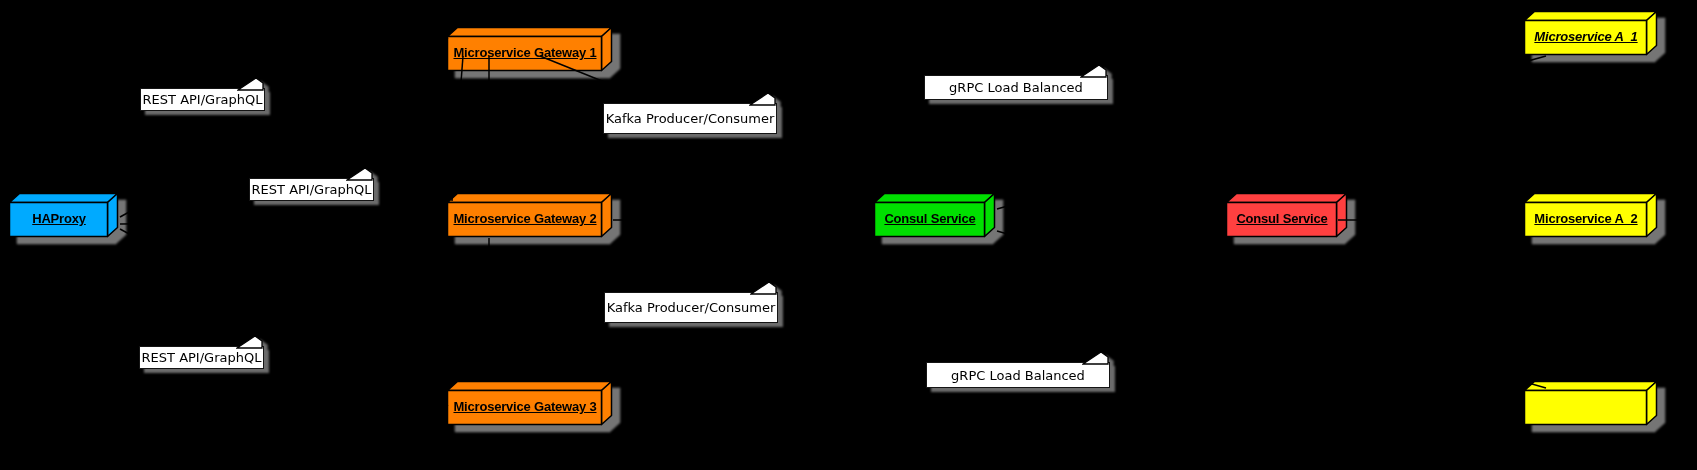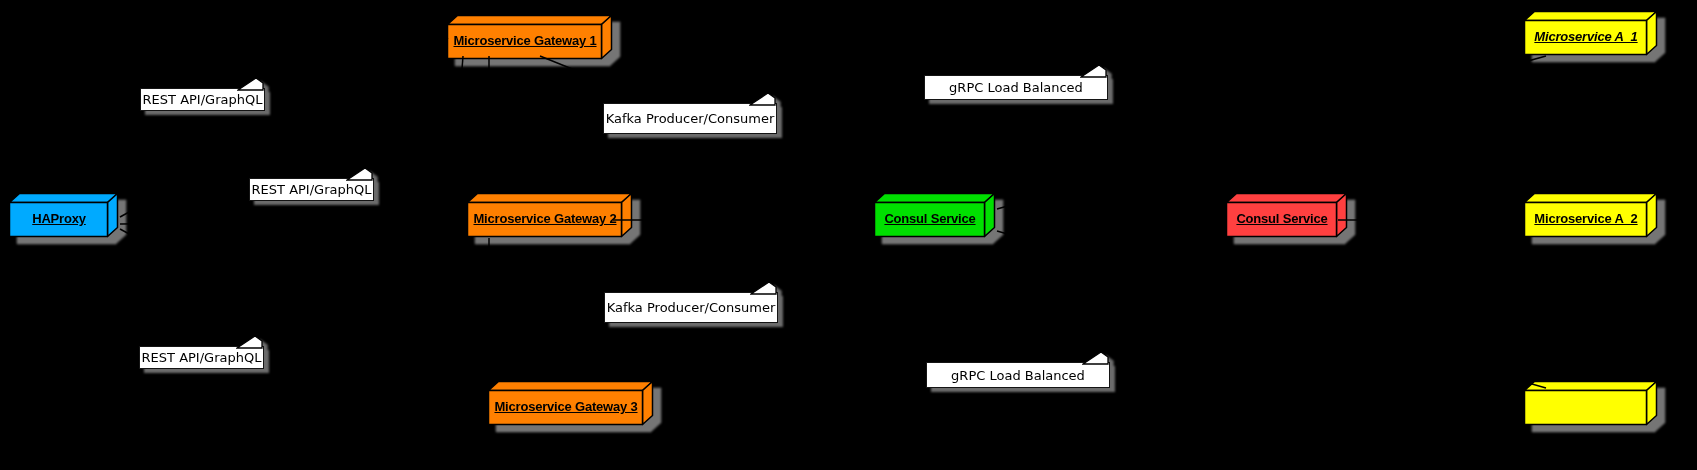--- a/index.html
+++ b/index.html
@@ -40,43 +40,43 @@
     <svg width="112" height="47">
       <g stroke="#000" stroke-width="1.5" stroke-linejoin="round">
         <polygon points="1.5,10.5 11.5,1.5 109.5,1.5 99.5,10.5" fill="#00AAFF"></polygon>
         <polygon points="99.5,10.5 109.5,1.5 109.5,35.5 99.5,44.5" fill="#00AAFF"></polygon>
         <rect x="1.5" y="10.5" width="98" height="34" fill="#00AAFF"></rect>
       </g>
     </svg>
     <span class="node-label" style="width:98px;">HAProxy</span>
   </div>
 
-  <div class="node" style="left:446px;top:14px;">
+  <div class="node" style="left:446px;top:26px;">
     <svg width="168" height="47">
       <g stroke="#000" stroke-width="1.5" stroke-linejoin="round">
         <polygon points="1.5,10.5 11.5,1.5 165.5,1.5 155.5,10.5" fill="#FF8000"></polygon>
         <polygon points="155.5,10.5 165.5,1.5 165.5,35.5 155.5,44.5" fill="#FF8000"></polygon>
         <rect x="1.5" y="10.5" width="154" height="34" fill="#FF8000"></rect>
       </g>
     </svg>
     <span class="node-label" style="width:154px;">Microservice Gateway 1</span>
   </div>
 
-  <div class="node" style="left:446px;top:192px;margin-left:20px;">
+  <div class="node" style="left:446px;top:192px;">
     <svg width="168" height="47">
       <g stroke="#000" stroke-width="1.5" stroke-linejoin="round">
         <polygon points="1.5,10.5 11.5,1.5 165.5,1.5 155.5,10.5" fill="#FF8000"></polygon>
         <polygon points="155.5,10.5 165.5,1.5 165.5,35.5 155.5,44.5" fill="#FF8000"></polygon>
         <rect x="1.5" y="10.5" width="154" height="34" fill="#FF8000"></rect>
       </g>
     </svg>
     <span class="node-label" style="width:154px;">Microservice Gateway 2</span>
   </div>
 
-  <div class="node" style="left:446px;top:380px;margin-left:41px;">
+  <div class="node" style="left:446px;top:380px;">
     <svg width="168" height="47">
       <g stroke="#000" stroke-width="1.5" stroke-linejoin="round">
         <polygon points="1.5,10.5 11.5,1.5 165.5,1.5 155.5,10.5" fill="#FF8000"></polygon>
         <polygon points="155.5,10.5 165.5,1.5 165.5,35.5 155.5,44.5" fill="#FF8000"></polygon>
         <rect x="1.5" y="10.5" width="154" height="34" fill="#FF8000"></rect>
       </g>
     </svg>
     <span class="node-label" style="width:154px;">Microservice Gateway 3</span>
   </div>
 

